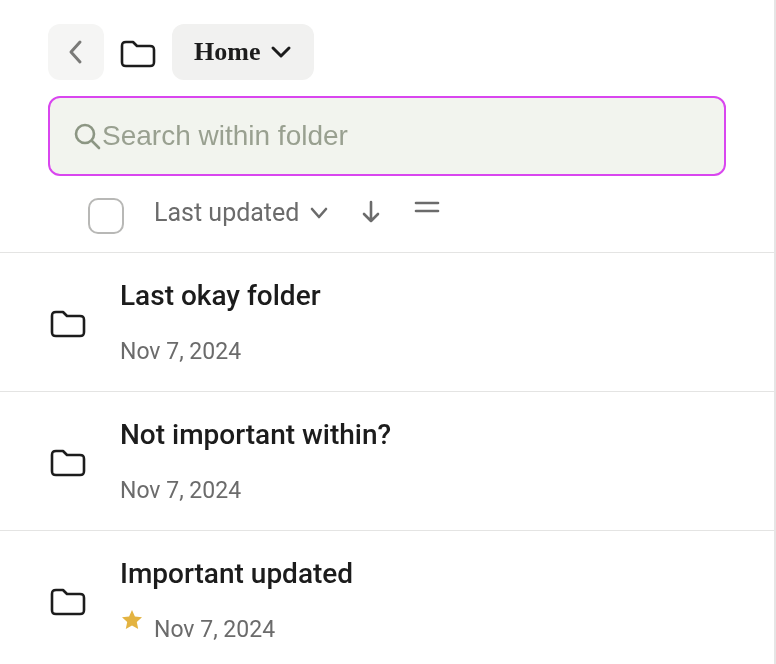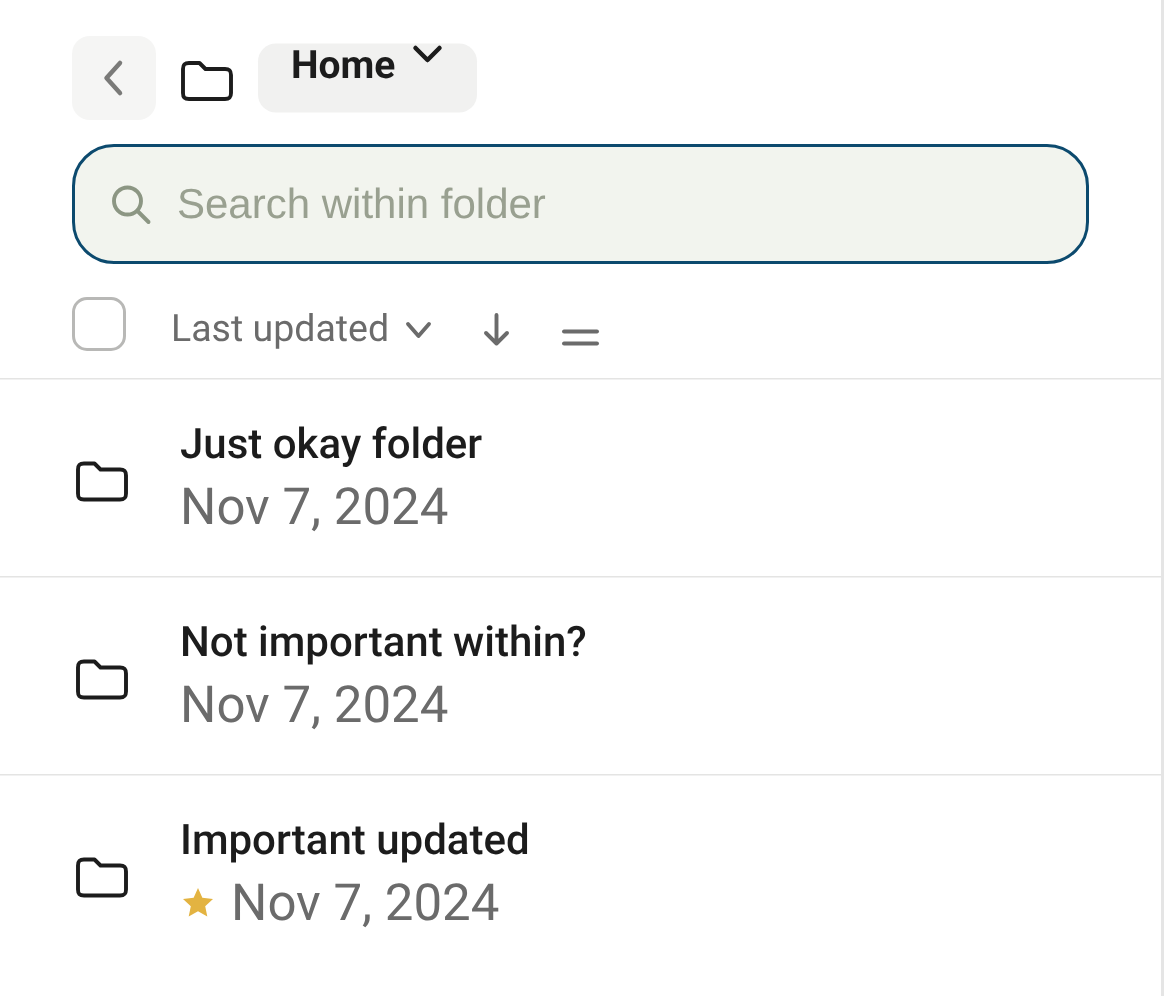--- a/index.html
+++ b/index.html
@@ -26,61 +26,63 @@
       align-items: center;
       justify-content: center;
       cursor: pointer;
     }
     .folder-glyph {
       display: flex;
       align-items: center;
       justify-content: center;
     }
     .breadcrumb-btn {
-      height: 46px;
+      height: 56px;
       background: #f1f1f0;
       border-radius: 12px;
       display: flex;
+      align-items: center;
       padding: 0 22px;
       gap: 10px;
       cursor: pointer;
+      font-family: Liberation Serif, serif;
     }
     .breadcrumb-label {
       font-size: 26px;
       font-weight: 700;
       color: #1c1c1c;
     }
     .search-wrap {
       padding: 0 48px 18px 48px;
     }
     .search-box {
       width: 100%;
       height: 80px;
-      border: 2px solid #0c4a6e;
+      border: 2px solid #d946ef;
       background: #f2f4ee;
-      border-radius: 28px;
+      border-radius: 12px;
       display: flex;
       align-items: center;
       padding: 0 22px;
-      gap: 16px;
     }
     .search-input {
       flex: 1;
       border: none;
       background: transparent;
       font-size: 28px;
       color: #6a6a6a;
       outline: none;
     }
     .search-input::placeholder { color: #99a090; }
     .toolbar {
       padding: 4px 48px 18px 48px;
       display: flex;
-      align-items: flex-end;
+      align-items: flex-start;
       gap: 30px;
+      margin-left: 40px;
     }
     .checkbox {
       width: 36px;
       height: 36px;
       border: 2.5px solid #b8b8b6;
       border-radius: 10px;
       cursor: pointer;
     }
     .sort-label {
       font-size: 25px;
@@ -104,22 +106,23 @@
       font-size: 28px;
       color: #1c1c1c;
       font-weight: 500;
     }
     .item-date-row {
       display: flex;
       align-items: center;
       gap: 10px;
     }
     .item-date {
-      font-size: 34px;
+      font-size: 23px;
       color: #6b6b6b;
+      margin-top: 20px;
     }
     .icon { display: inline-flex; }
   </style>
 </head>
 <body>
 
 <div class="header">
   <div class="back-btn">
     <span class="icon">
       <svg width="20" height="28" viewBox="0 0 20 28" fill="none">
@@ -178,21 +181,21 @@
 </div>
 
 <div class="list" id="folder-list">
   <div class="item">
     <span class="icon">
       <svg width="40" height="34" viewBox="0 0 40 34" fill="none">
         <path d="M4 11 C4 8 5 7 8 7 L15 7 L19 11 L32 11 C35 11 36 12 36 15 L36 27 C36 30 35 31 32 31 L8 31 C5 31 4 30 4 27 Z" stroke="#1c1c1c" stroke-width="2.6" fill="none" stroke-linejoin="round"></path>
       </svg>
     </span>
     <div class="item-text">
-      <span class="item-name">Just okay folder</span>
+      <span class="item-name">Last okay folder</span>
       <div class="item-date-row">
 
         <span class="item-date">Nov 7, 2024</span>
       </div>
     </div>
   </div>
 
   <div class="item">
     <span class="icon">
       <svg width="40" height="34" viewBox="0 0 40 34" fill="none">

